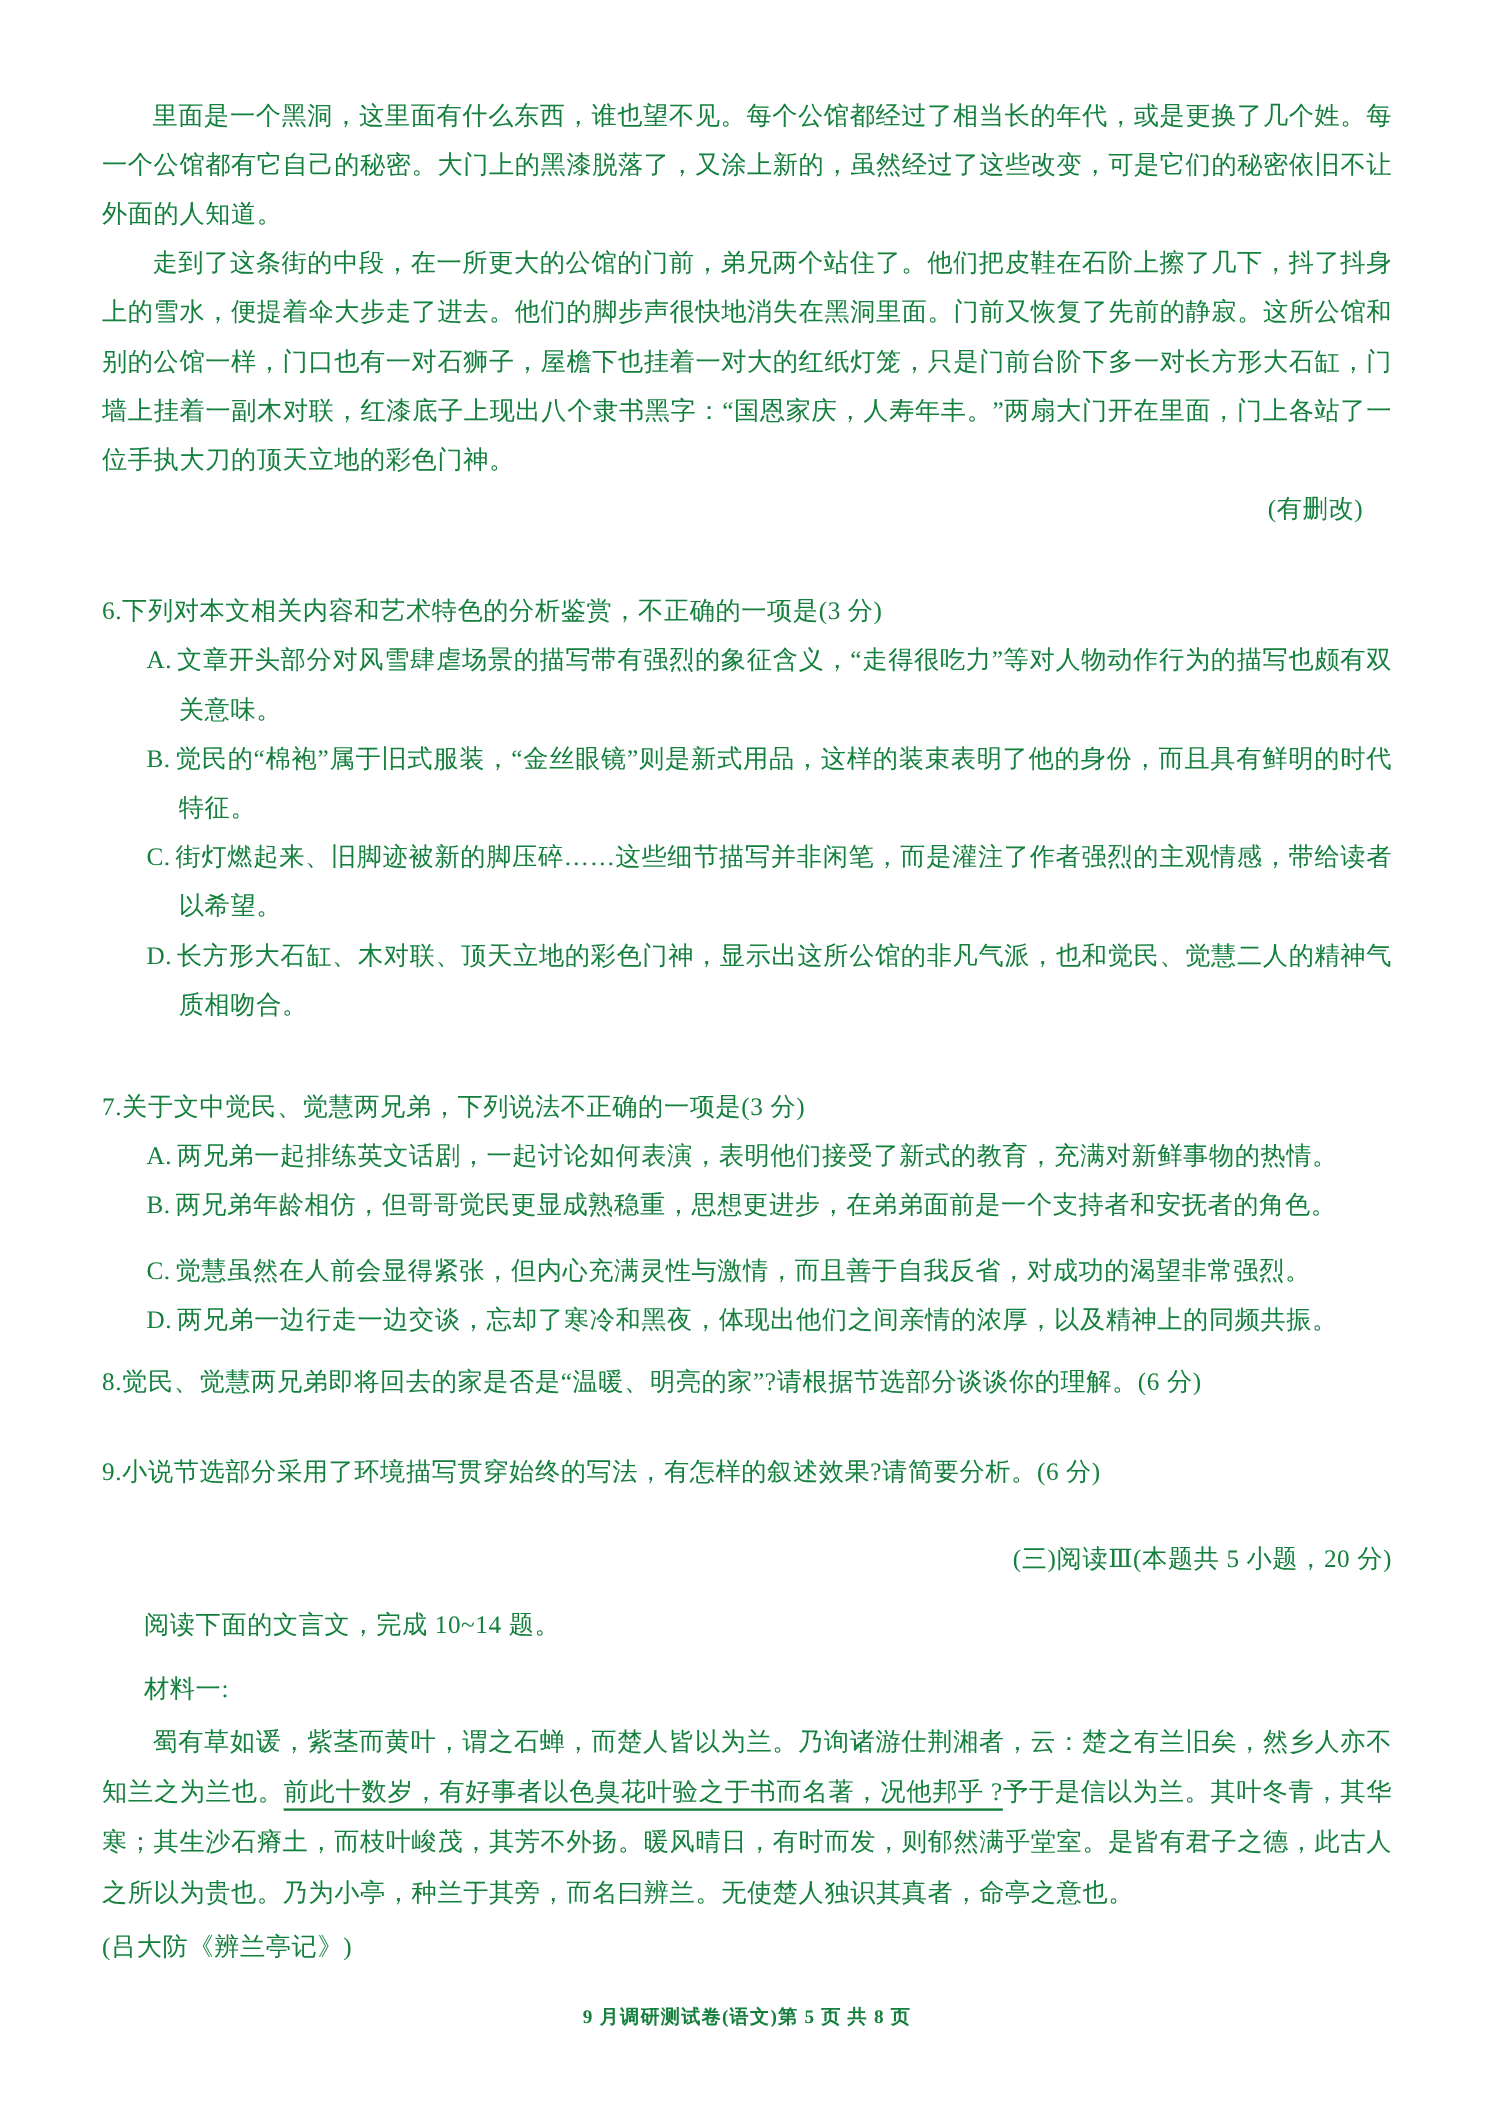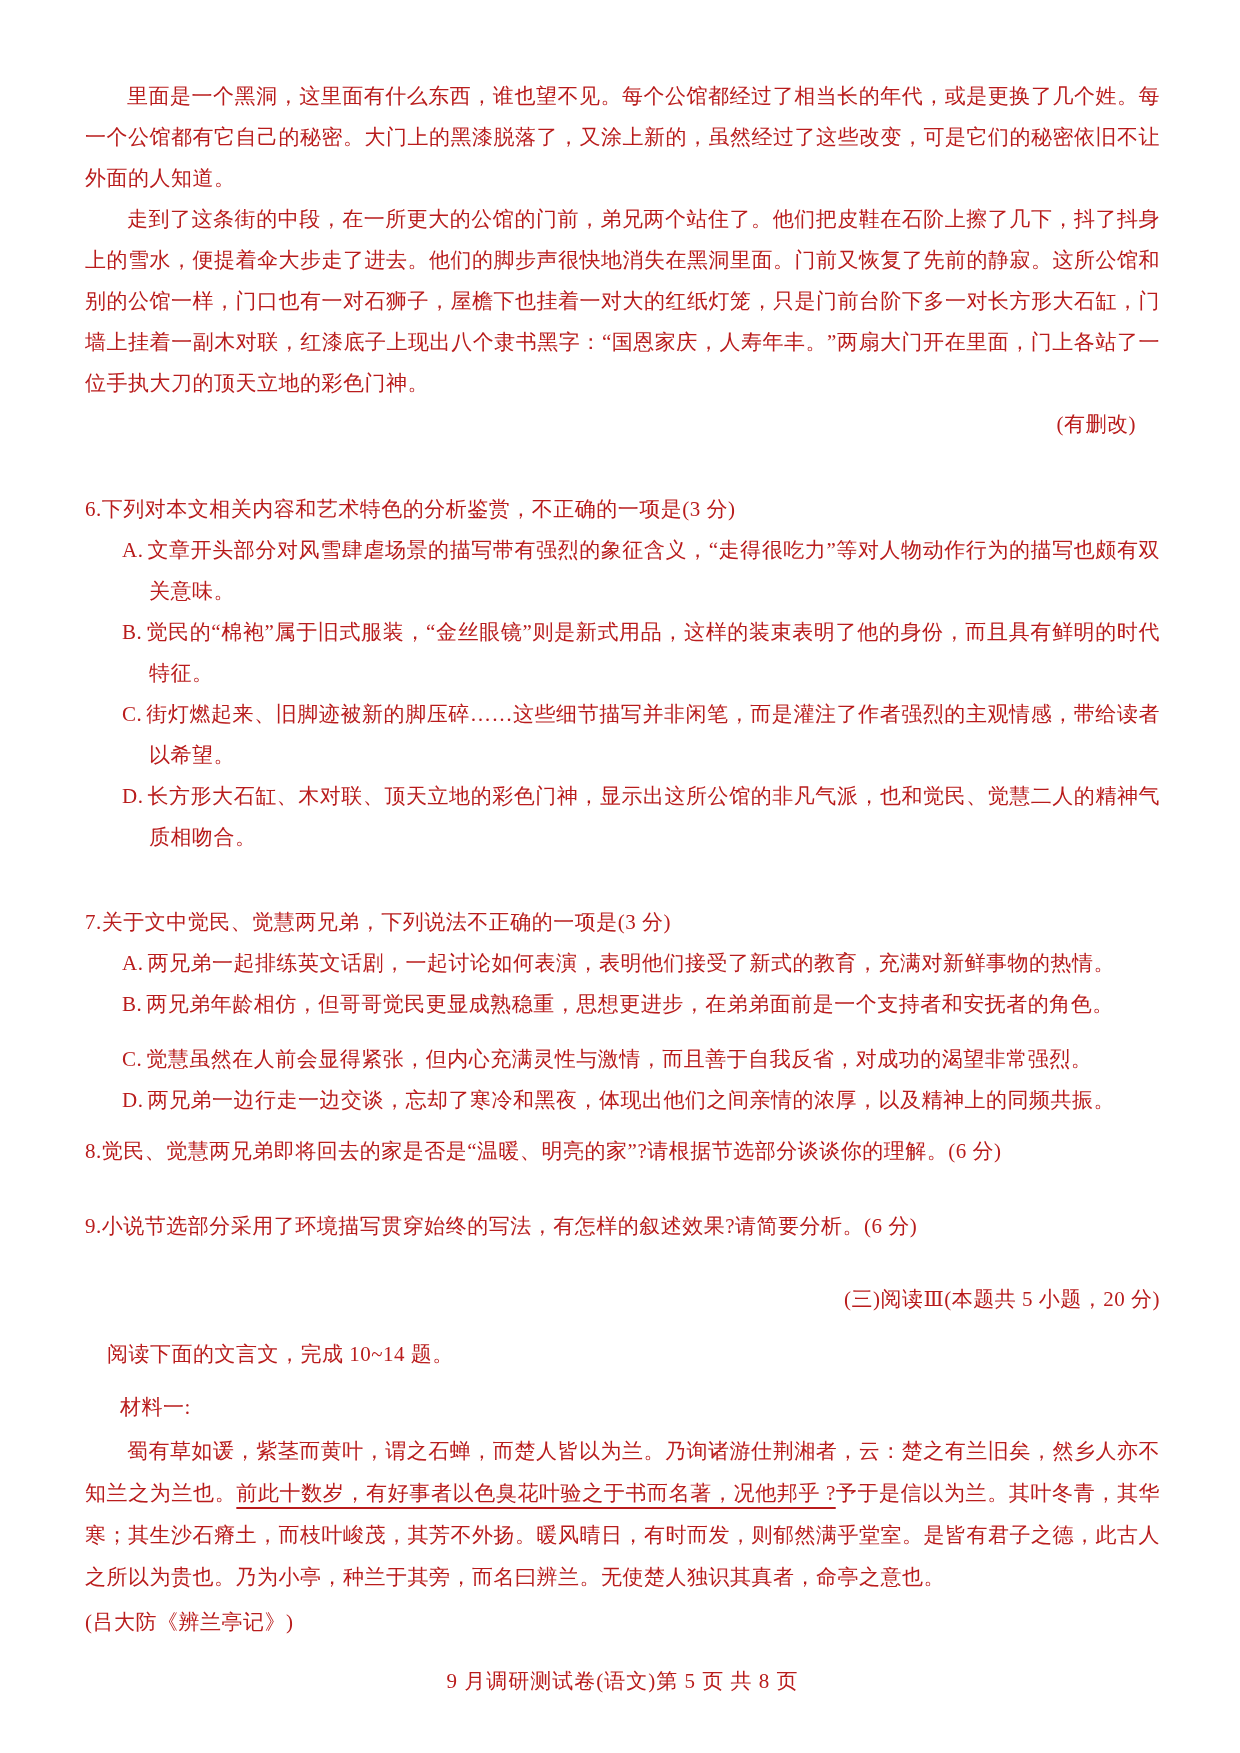--- a/index.html
+++ b/index.html
@@ -3,47 +3,47 @@
 <meta charset="utf-8">
 <style>
   html, body { margin: 0; padding: 0; background: #e8e8e8; }
   .page {
     position: relative;
     width: 1240px;
     min-height: 1753px;
     margin: 0 auto;
     box-sizing: border-box;
     background: #ffffff;
-    color: #b91c1c;
+    color: #15803d;
     font-family: "Liberation Serif", "DejaVu Serif", serif;
     font-size: 21px;
     line-height: 41px;
     padding: 76px 80px 40px 85px;
     letter-spacing: 0.5px;
   }
   p { margin: 0; text-align: justify; }
   .indent { text-indent: 2em; }
   .edit-note { text-align: right; padding-right: 24px; }
   .stem { text-align: left; margin-top: 44px; }
   .option { margin-left: 37px; padding-left: 27px; text-indent: -27px; text-align: justify; }
   .opt-label { padding-right: 4px; }
   .gap-before { margin-top: 14px; }
   .q8 { margin-top: 10px; }
   .q9 { margin-top: 34px; }
   .section-head { margin-top: 32px; margin-left: 35px; text-align: right; }
-  .instruction { margin-top: 14px; margin-left: 22px; }
+  .instruction { margin-top: 14px; margin-left: 35px; }
   .material-label { margin-top: 12px; margin-left: 35px; }
   .classical { margin-top: 2px; text-indent: 2em; line-height: 42px; }
   .underlined {
     text-decoration: underline;
     text-underline-offset: 7px;
     text-decoration-thickness: 1.5px;
   }
   .attribution { text-align: left; padding-right: 40px; margin-top: 4px; }
-  .footer { text-align: center; margin-top: 18px; font-size: 21px; letter-spacing: 1px; }
+  .footer { text-align: center; margin-top: 18px; font-size: 16px; letter-spacing: 1px; font-weight: bold; }
 </style>
 </head>
 <body>
 
 <div class="page">
 
   <p class="indent">里面是一个黑洞，这里面有什么东西，谁也望不见。每个公馆都经过了相当长的年代，或是更换了几个姓。每一个公馆都有它自己的秘密。大门上的黑漆脱落了，又涂上新的，虽然经过了这些改变，可是它们的秘密依旧不让外面的人知道。</p>
   <p class="indent">走到了这条街的中段，在一所更大的公馆的门前，弟兄两个站住了。他们把皮鞋在石阶上擦了几下，抖了抖身上的雪水，便提着伞大步走了进去。他们的脚步声很快地消失在黑洞里面。门前又恢复了先前的静寂。这所公馆和别的公馆一样，门口也有一对石狮子，屋檐下也挂着一对大的红纸灯笼，只是门前台阶下多一对长方形大石缸，门墙上挂着一副木对联，红漆底子上现出八个隶书黑字：“国恩家庆，人寿年丰。”两扇大门开在里面，门上各站了一位手执大刀的顶天立地的彩色门神。</p>
   <p class="edit-note">(有删改)</p>
 

